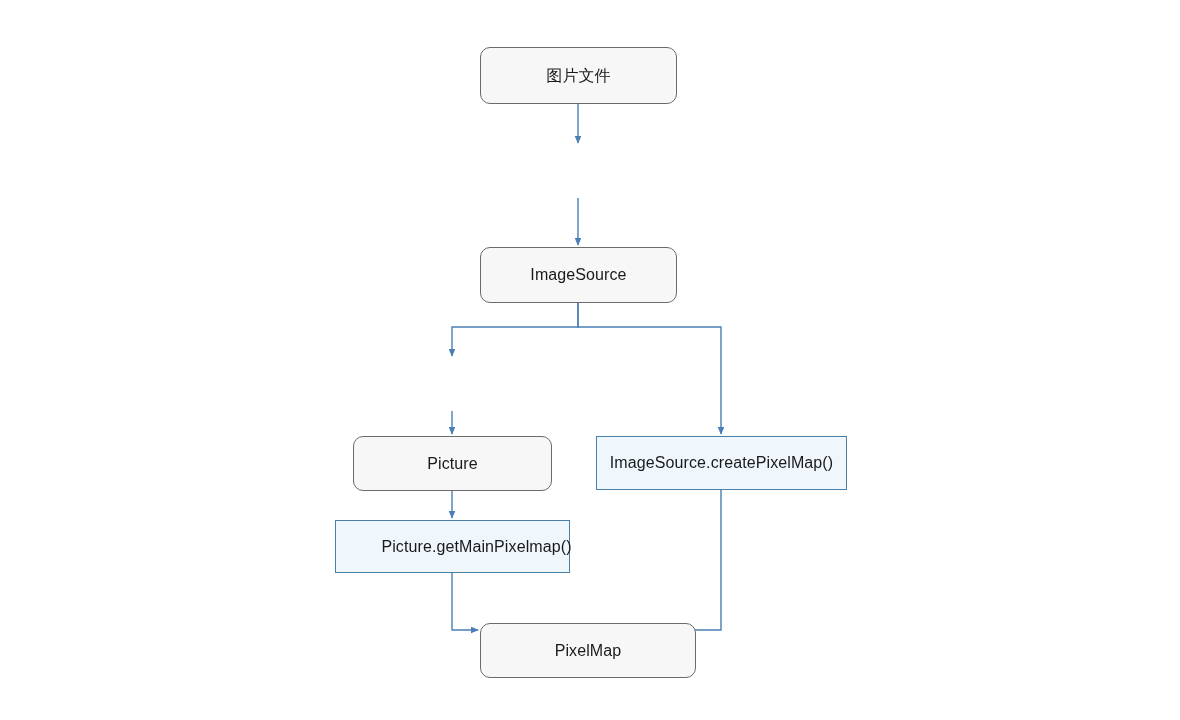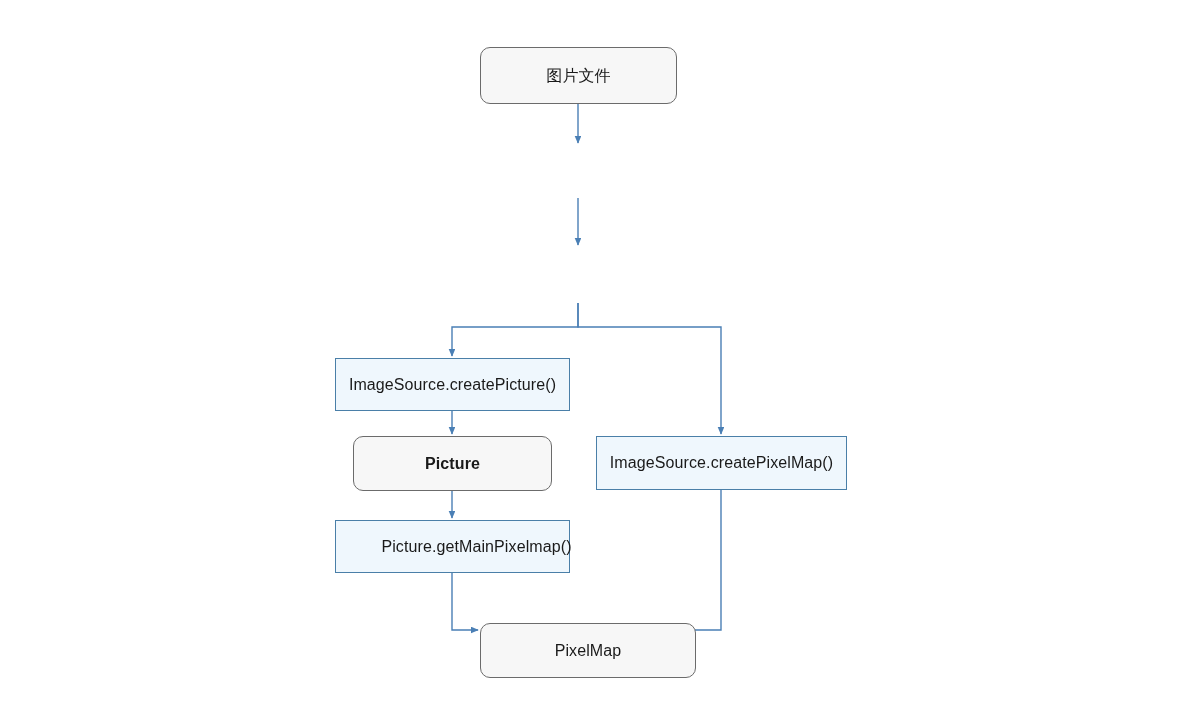--- a/index.html
+++ b/index.html
@@ -72,26 +72,26 @@
       <polyline points="452,491 452,518" fill="none" stroke="#4a7fb5" stroke-width="1.4" stroke-linejoin="miter" marker-end="url(#arrowhead)"></polyline>
       <polyline points="452,573 452,630 478,630" fill="none" stroke="#4a7fb5" stroke-width="1.4" stroke-linejoin="miter" marker-end="url(#arrowhead)"></polyline>
       <polyline points="721,490 721,630 679,630" fill="none" stroke="#4a7fb5" stroke-width="1.4" stroke-linejoin="miter" marker-end="url(#arrowhead)"></polyline>
     </svg>
 
   <div class="node terminal" style="left: 480px; top: 47px; width: 197px; height: 57px;">
     <span class="node-label">图片文件</span>
   </div>
 
 
-
-  <div class="node process" style="left: 335px; top: 358px; width: 235px; height: 53px;">
-    <span class="node-label">ImageSource.createPicture()</span>
+  <div class="node terminal" style="left: 480px; top: 247px; width: 197px; height: 56px;">
+    <span class="node-label">ImageSource</span>
   </div>
 
-  <div class="node terminal" style="left: 353px; top: 436px; width: 199px; height: 55px; font-weight: bold;">
+
+  <div class="node terminal" style="left: 353px; top: 436px; width: 199px; height: 55px;">
     <span class="node-label">Picture</span>
   </div>
 
   <div class="node process" style="left: 596px; top: 436px; width: 251px; height: 54px;">
     <span class="node-label">ImageSource.createPixelMap()</span>
   </div>
 
   <div class="node process" style="left: 335px; top: 520px; width: 235px; height: 53px; padding-left: 48px;">
     <span class="node-label">Picture.getMainPixelmap()</span>
   </div>

